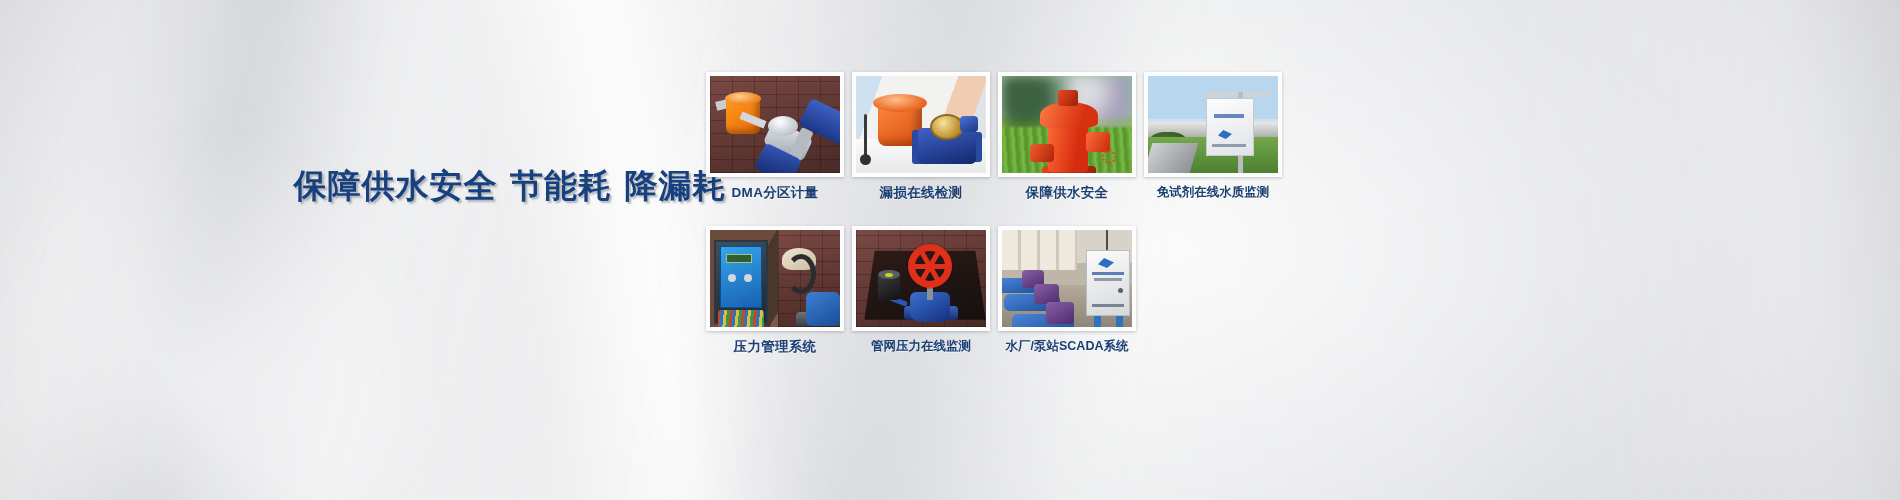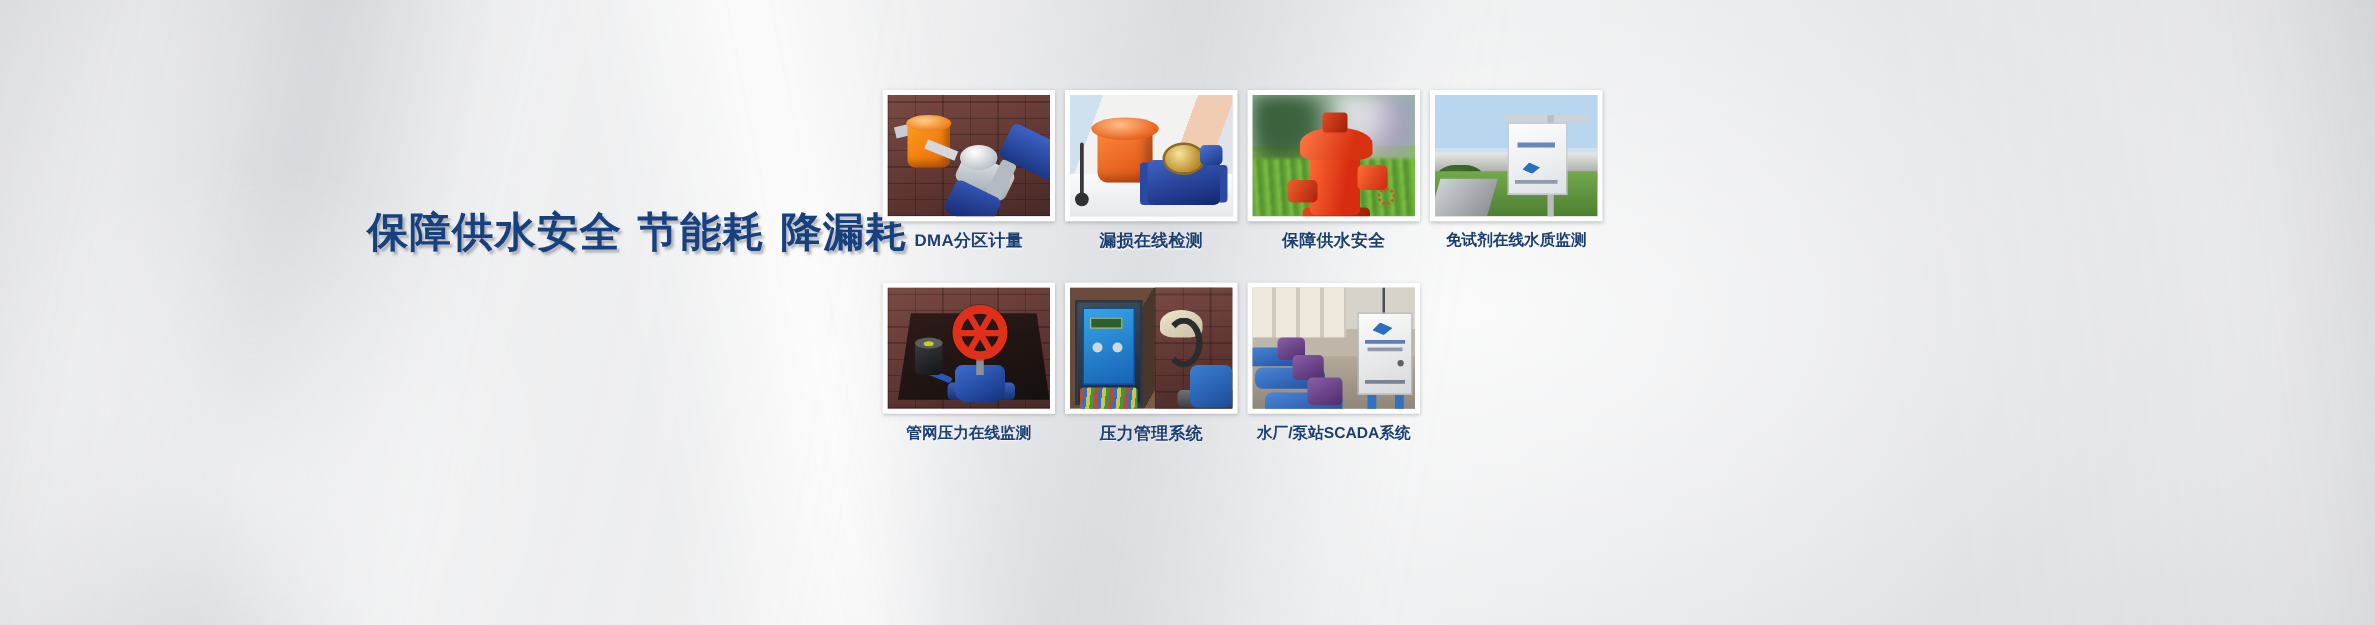--- a/index.html
+++ b/index.html
@@ -338,59 +338,59 @@
           <div class="abs s5-ptext"></div>
           <div class="abs s5-plogo"></div>
           <div class="abs s5-ptext2"></div>
         </div>
       </div>
       <div class="caption cap-wide">免试剂在线水质监测</div>
     </div>
 
     <div class="cell">
       <div class="thumb">
+        <div class="scene s6-bg">
+          <div class="abs s6-brickwall brick"></div>
+          <div class="abs s6-cab"></div>
+          <div class="abs s6-panel"></div>
+          <div class="abs s6-disp"></div>
+          <div class="abs s6-btn1"></div>
+          <div class="abs s6-btn2"></div>
+          <div class="abs s6-wire"></div>
+          <div class="abs s6-cream"></div>
+          <div class="abs s6-hose"></div>
+          <div class="abs s6-pipe"></div>
+          <div class="abs s6-pump"></div>
+        </div>
+      </div>
+      <div class="caption">压力管理系统</div>
+    </div>
+
+    <div class="cell">
+      <div class="thumb">
         <div class="scene brick">
           <div class="abs s7-hole"></div>
           <div class="abs s7-vflange"></div>
           <div class="abs s7-valve"></div>
           <div class="abs s7-stem"></div>
           <div class="abs s7-spoke1"></div>
           <div class="abs s7-spoke2"></div>
           <div class="abs s7-spoke3"></div>
           <div class="abs s7-wheel"></div>
           <div class="abs s7-sarm"></div>
           <div class="abs s7-sensor"></div>
           <div class="abs s7-stop"></div>
           <div class="abs s7-sdot"></div>
         </div>
       </div>
       <div class="caption cap-wide">管网压力在线监测</div>
     </div>
 
     <div class="cell">
       <div class="thumb">
-        <div class="scene s6-bg">
-          <div class="abs s6-brickwall brick"></div>
-          <div class="abs s6-cab"></div>
-          <div class="abs s6-panel"></div>
-          <div class="abs s6-disp"></div>
-          <div class="abs s6-btn1"></div>
-          <div class="abs s6-btn2"></div>
-          <div class="abs s6-wire"></div>
-          <div class="abs s6-cream"></div>
-          <div class="abs s6-hose"></div>
-          <div class="abs s6-pipe"></div>
-          <div class="abs s6-pump"></div>
-        </div>
-      </div>
-      <div class="caption">压力管理系统</div>
-    </div>
-
-    <div class="cell">
-      <div class="thumb">
         <div class="scene s8-bg">
           <div class="abs s8-wall"></div>
           <div class="abs s8-floor"></div>
 
           <div class="pump" style="left:-6px;top:40px;width:54px;height:26px;">
             <div class="blue" style="left:0;top:8px;width:48px;height:15px;"></div>
             <div class="motor" style="left:26px;top:0px;width:22px;height:18px;"></div>
           </div>
           <div class="pump" style="left:2px;top:54px;width:62px;height:30px;">
             <div class="blue" style="left:0;top:10px;width:56px;height:17px;"></div>

